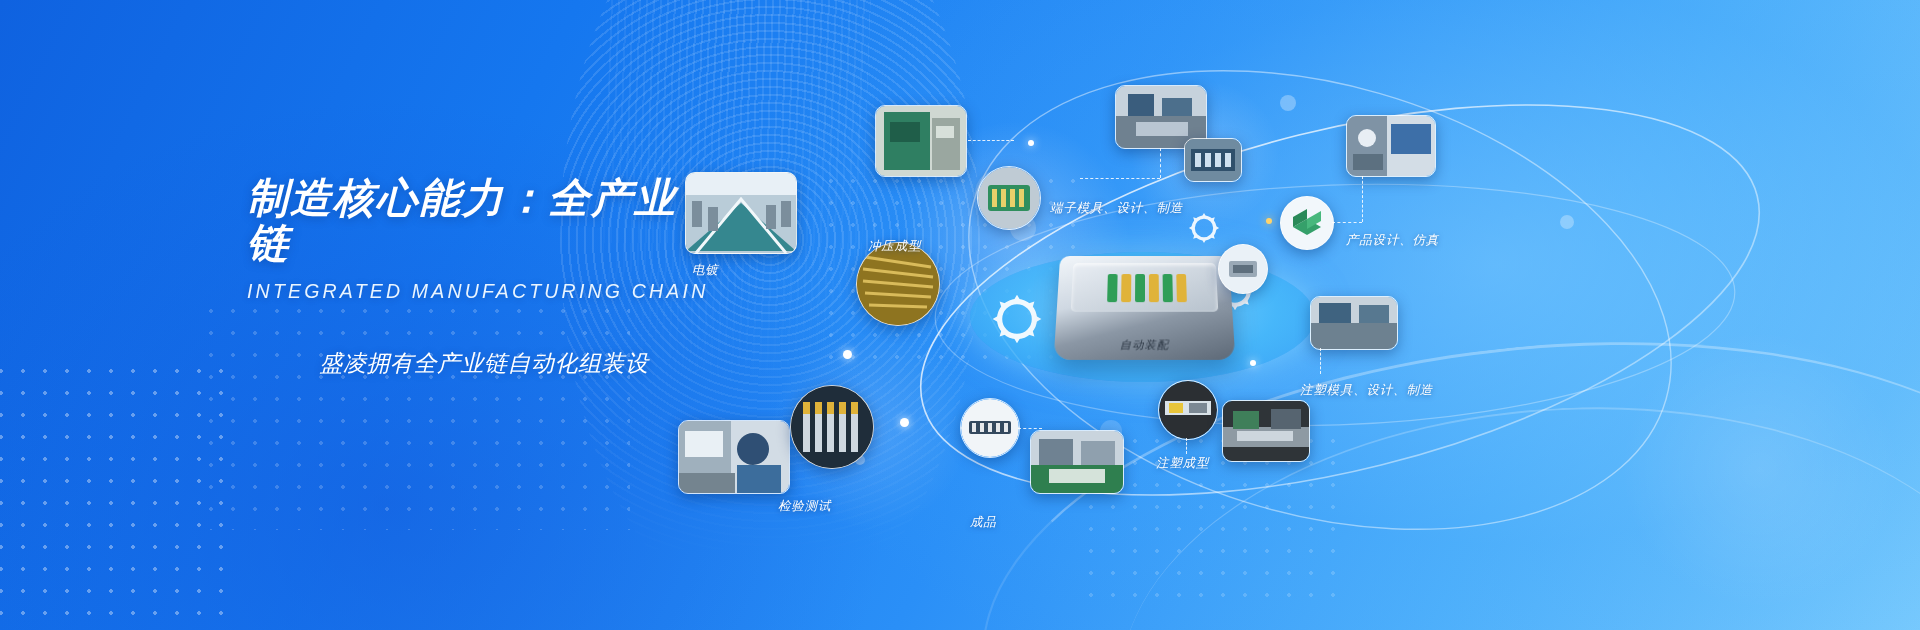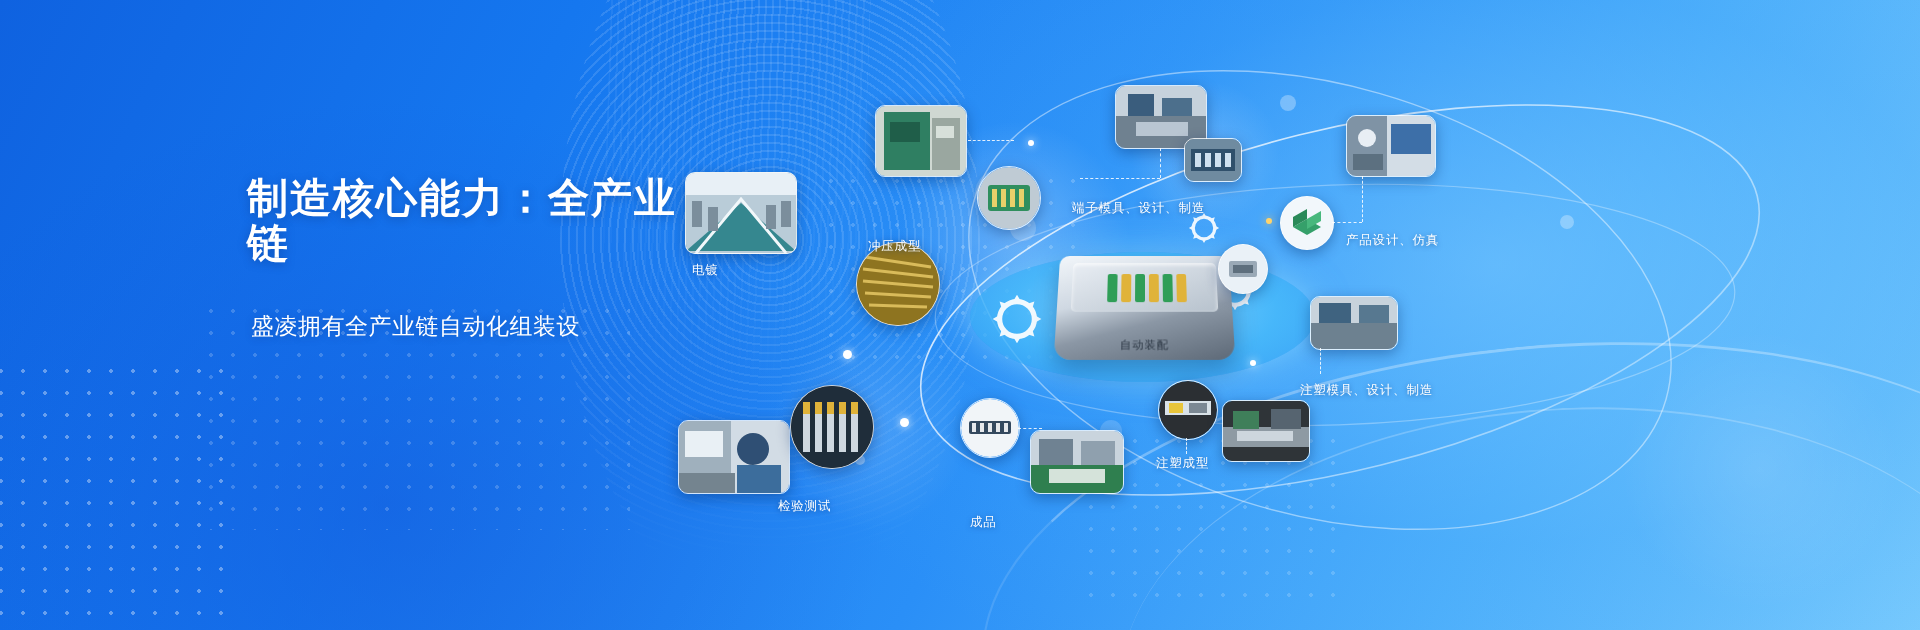--- a/index.html
+++ b/index.html
@@ -7,20 +7,21 @@
     width:1920px;height:630px;overflow:hidden;
     font-family:"Liberation Sans","DejaVu Sans",sans-serif;
     background:#1a7ef0;
   }
   .banner{
     position:relative;width:1920px;height:630px;overflow:hidden;
     background:
       radial-gradient(1100px 700px at 78% 42%, rgba(120,200,255,.55) 0%, rgba(70,170,250,.25) 40%, rgba(30,120,240,0) 70%),
       radial-gradient(700px 560px at 20% 80%, rgba(20,90,220,.55) 0%, rgba(20,90,220,0) 72%),
       linear-gradient(116deg,#0f62e0 0%,#1577ef 26%,#2a8ff7 54%,#4fb0fb 78%,#79cafd 100%);
+    font-style: italic;
   }
 
   
   .dotgrid{position:absolute;opacity:.30;}
   .dotgrid.squares{
     background-image:radial-gradient(rgba(255,255,255,.85) 1.6px, transparent 1.7px);
     background-size:22px 22px;
   }
   .dg1{left:-10px;top:360px;width:250px;height:260px;opacity:.42;}
   .dg2{left:200px;top:300px;width:430px;height:230px;opacity:.22;}
@@ -74,20 +75,21 @@
     letter-spacing:2px;text-shadow:0 2px 10px rgba(0,40,110,.35);
   }
   .subtitle{
     margin:14px 0 0 0;font-size:19.5px;letter-spacing:3.2px;color:#eaf5ff;font-weight:400;
     text-shadow:0 1px 6px rgba(0,40,110,.3);white-space:nowrap;
   }
   .desc{margin:42px 0 0 0;}
   .desc p{
     margin:0 0 13px 4px;font-size:23px;line-height:1.58;color:#ffffff;letter-spacing:.5px;
     text-shadow:0 1px 8px rgba(0,40,110,.3);
+    text-align:center;
   }
 
   
   .graphic{position:absolute;left:780px;top:0;width:1140px;height:630px;}
   .orbit-svg{position:absolute;left:0;top:0;width:1140px;height:630px;}
 
   .ellipse-base{
     position:absolute;left:190px;top:252px;width:345px;height:130px;border-radius:50%;
     background:radial-gradient(ellipse at 50% 45%, rgba(130,215,255,.95) 0%, rgba(70,185,250,.85) 55%, rgba(40,150,240,.55) 100%);
     box-shadow:0 0 34px rgba(150,225,255,.55);
@@ -147,20 +149,21 @@
   <div class="bubble b2"></div>
   <div class="bubble b3"></div>
   <div class="bubble b4"></div>
   <div class="bubble b5"></div>
   <div class="bubble b6"></div>
   <div class="swoosh"></div>
   <div class="swoosh2"></div>
 
   <div class="copy">
     <h1 class="title">制造核心能力：全产业链</h1>
+    <div class="subtitle">INTEGRATED MANUFACTURING CHAIN</div>
     <div class="desc">
       <p>盛凌拥有全产业链自动化组装设</p>
     </div>
   </div>
 
   <div class="graphic">
 
     <svg class="orbit-svg" viewBox="0 0 1140 630">
       <defs>
         <linearGradient id="og" x1="0" y1="0" x2="1" y2="1">
@@ -266,21 +269,21 @@
     <div class="node">
       <div class="thumb" style="left:335px;top:85px;width:90px;height:62px;">
         <svg width="90" height="62" viewBox="0 0 90 62">
             <rect width="90" height="62" fill="#c6d2dc"></rect>
             <rect x="0" y="30" width="90" height="32" fill="#6f8190"></rect>
             <rect x="12" y="8" width="26" height="22" fill="#3a5d7d"></rect>
             <rect x="46" y="12" width="30" height="18" fill="#4c6f8c"></rect>
             <rect x="20" y="36" width="52" height="14" fill="#b9c6d2"></rect>
           </svg>
       </div>
-      <div class="label" style="left:292px;top:200px;">端子模具、设计、制造</div>
+      <div class="label" style="left:270px;top:200px;">端子模具、设计、制造</div>
       <div class="thumb" style="left:404px;top:138px;width:56px;height:42px;">
         <svg width="56" height="42" viewBox="0 0 56 42">
             <rect width="56" height="42" fill="#6f8ba0"></rect>
             <rect x="6" y="10" width="44" height="22" fill="#30506b"></rect>
             <g fill="#cfe0ee">
               <rect x="10" y="14" width="6" height="14"></rect>
               <rect x="20" y="14" width="6" height="14"></rect>
               <rect x="30" y="14" width="6" height="14"></rect>
               <rect x="40" y="14" width="6" height="14"></rect>
             </g>

